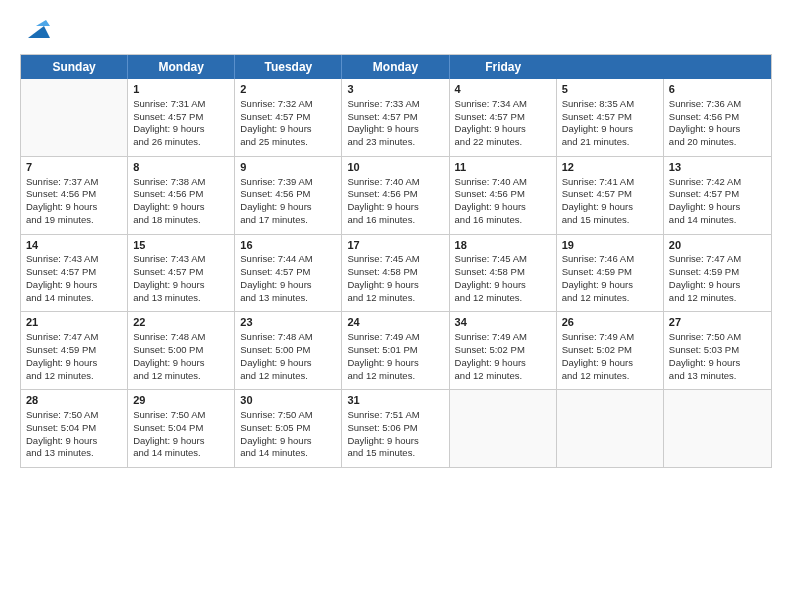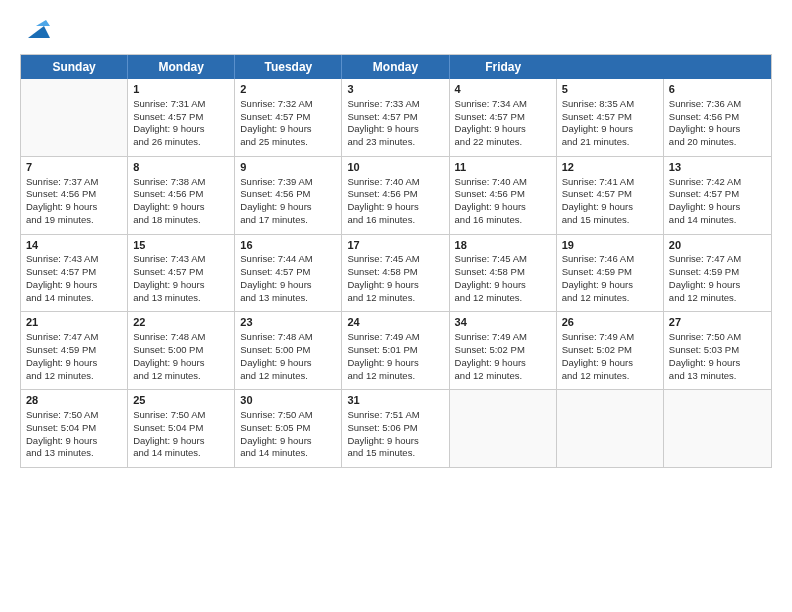--- a/index.html
+++ b/index.html
@@ -351,21 +351,21 @@
         </div>
         <div class="cal-row">
           <div class="cal-cell">
             <div class="day-num">28</div>
             <span class="cell-line">Sunrise: 7:50 AM</span>
             <span class="cell-line">Sunset: 5:04 PM</span>
             <span class="cell-line">Daylight: 9 hours</span>
             <span class="cell-line">and 13 minutes.</span>
           </div>
           <div class="cal-cell">
-            <div class="day-num">25</div>
+            <div class="day-num">29</div>
             <span class="cell-line">Sunrise: 7:50 AM</span>
             <span class="cell-line">Sunset: 5:04 PM</span>
             <span class="cell-line">Daylight: 9 hours</span>
             <span class="cell-line">and 14 minutes.</span>
           </div>
           <div class="cal-cell">
             <div class="day-num">30</div>
             <span class="cell-line">Sunrise: 7:50 AM</span>
             <span class="cell-line">Sunset: 5:05 PM</span>
             <span class="cell-line">Daylight: 9 hours</span>

